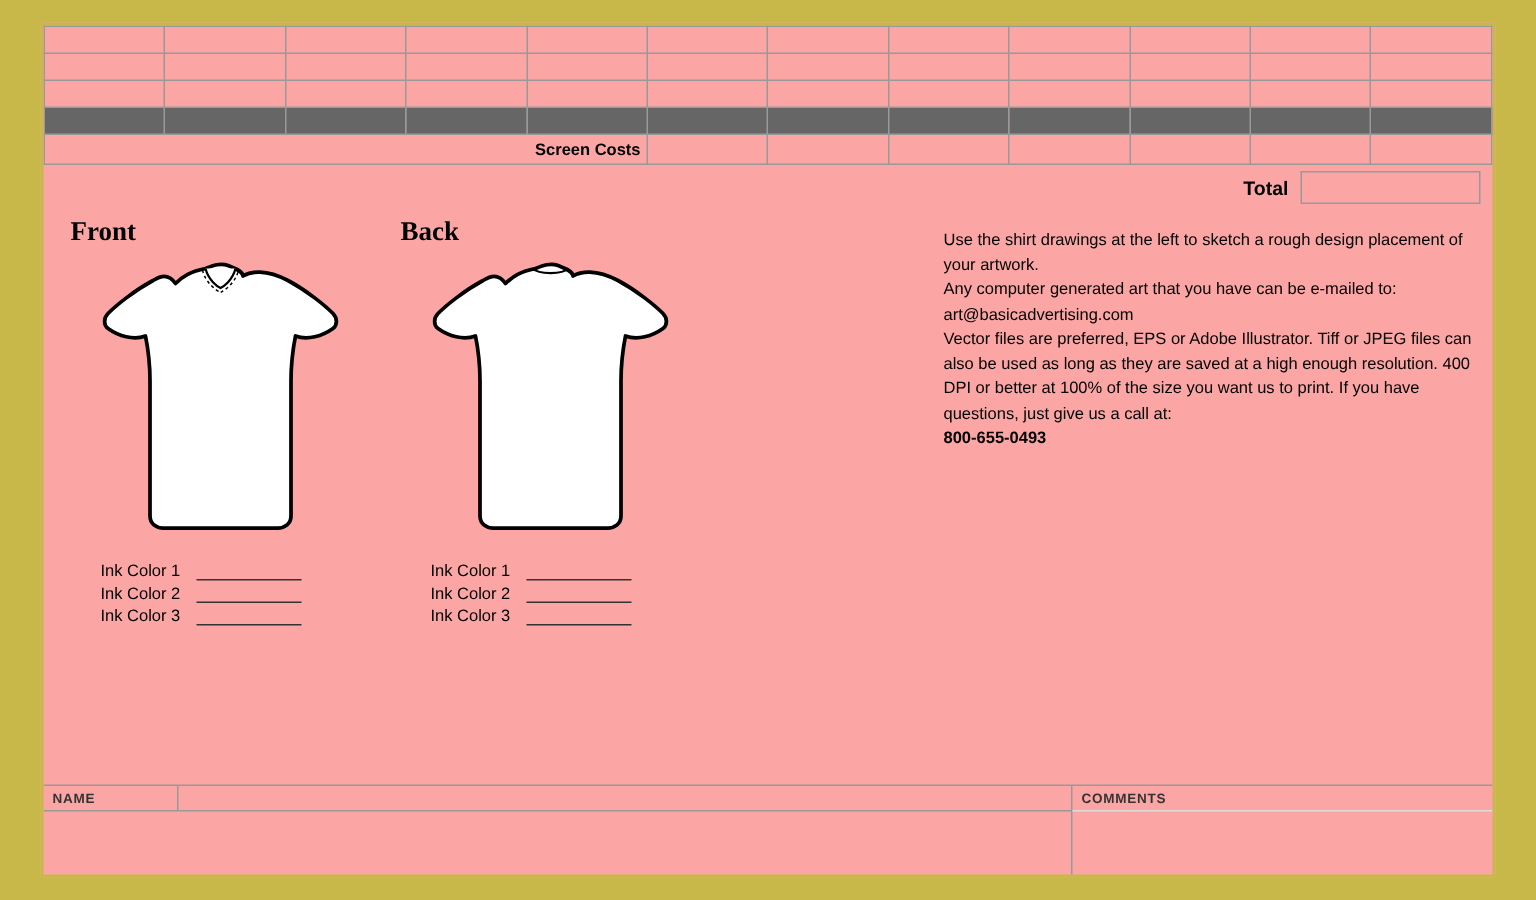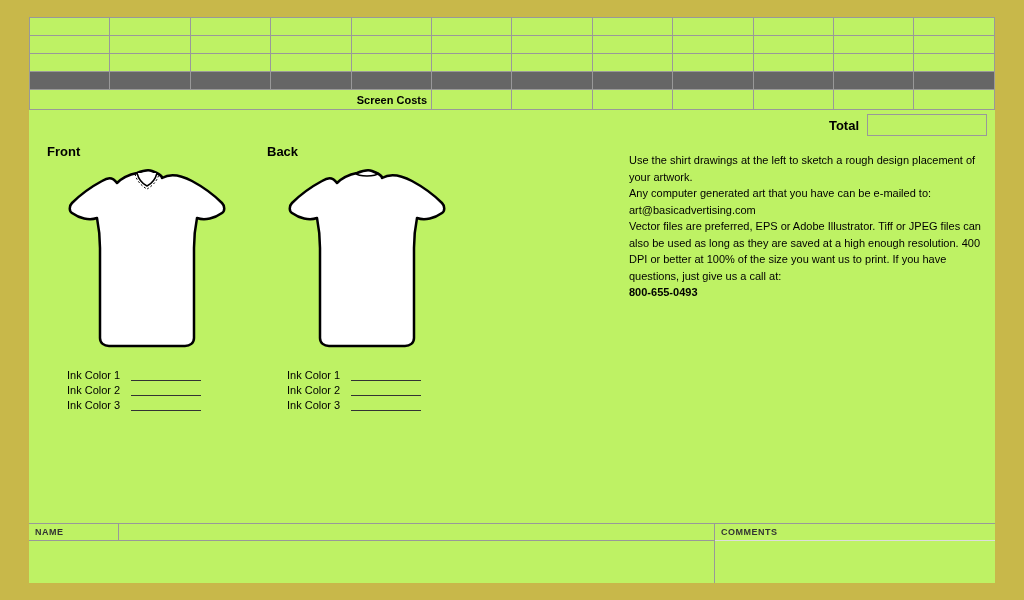--- a/index.html
+++ b/index.html
@@ -9,21 +9,21 @@
       background: #c8b84a;
       display: flex;
       justify-content: center;
       align-items: center;
       font-family: Arial, sans-serif;
       font-size: 11px;
     }
     .page {
       width: 970px;
       height: 570px;
-      background: #bef264;
+      background: #fca5a5;
       border: 2px solid #c8b84a;
       display: flex;
       flex-direction: column;
       overflow: hidden;
     }
 
     
     .top-table {
       width: 100%;
       border-collapse: collapse;
@@ -89,23 +89,24 @@
       gap: 20px;
       padding: 0 10px;
     }
     .shirt-item {
       display: flex;
       flex-direction: column;
       align-items: flex-start;
     }
     .shirt-label {
       font-weight: bold;
-      font-size: 13px;
+      font-size: 18px;
       margin-bottom: 4px;
       align-self: flex-start;
+      font-family: Liberation Serif, serif;
     }
     .shirt-svg {
       width: 200px;
       height: 200px;
     }
     .ink-colors {
       margin-top: 6px;
       display: flex;
       flex-direction: column;
       gap: 3px;

